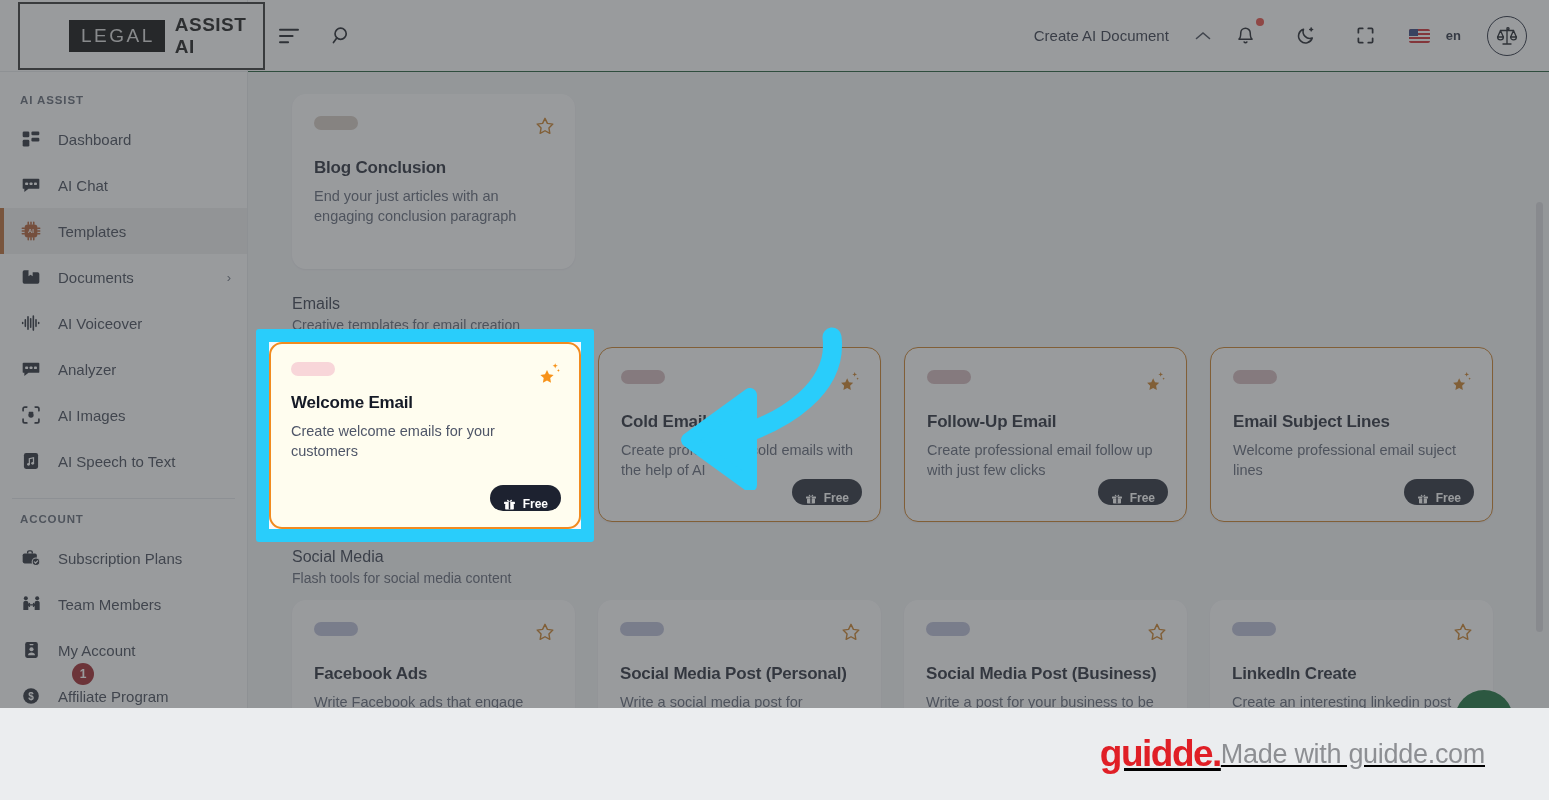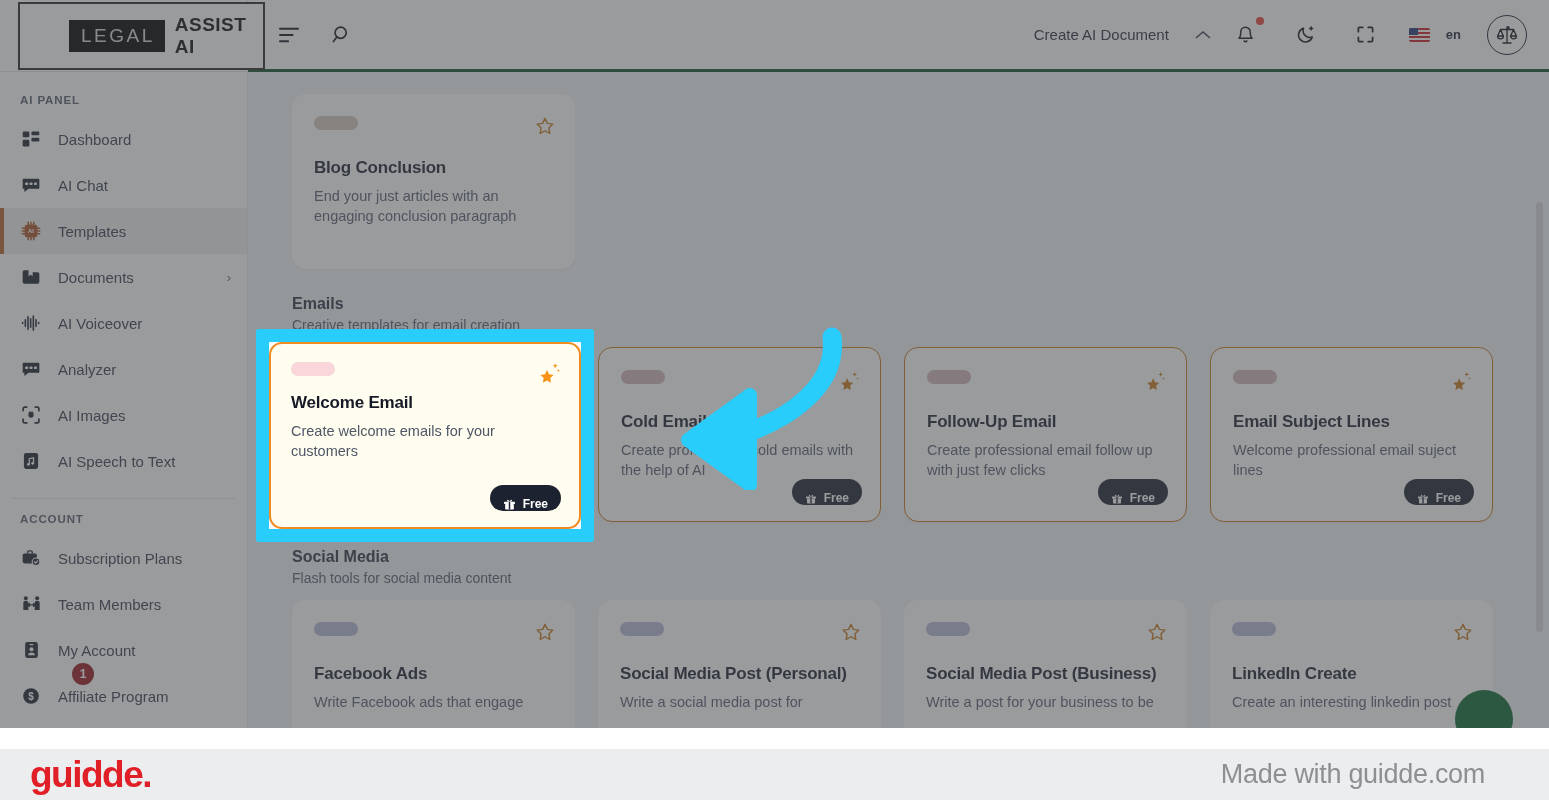--- a/index.html
+++ b/index.html
@@ -62,21 +62,21 @@
   .badge-1 {
     position:absolute; left:72px; top:-10px;
     width:22px; height:22px; border-radius:50%;
     background:#9b1c23; color:#fff; font-size: 12px; font-weight:700;
     display:flex; align-items:center; justify-content:center;
   }
 
   
   .main { flex:1; display:flex; flex-direction:column; min-width:0; background:#f4f5f7; }
   .topbar {
-    height: 72px; flex:0 0 72px; background:#ffffff; border-bottom:3px solid #14532d;
+    height: 72px; flex:0 0 72px; background:#ffffff; border-bottom:1px solid #14532d;
     display:flex; align-items:center; padding: 0 22px 0 24px; gap: 0;
   }
   .tb-icon { width:34px; height:34px; display:flex; align-items:center; justify-content:center; cursor:pointer; }
   .tb-spacer { flex:1; }
   .tb-create { font-size:15px; color:#2b3040; cursor:pointer; }
   .tb-chev { margin-left: 26px; margin-right: 18px; color:#4a5160; font-size:15px; cursor:pointer; }
   .tb-right { display:flex; align-items:center; gap: 26px; }
   .bell-wrap { position:relative; }
   .bell-dot { position:absolute; right:-1px; top:-1px; width:8px; height:8px; border-radius:50%; background:#e8453c; }
   .flag {
@@ -89,21 +89,21 @@
   .lang { display:flex; align-items:center; gap:16px; font-size:13px; font-weight:700; color:#23293a; cursor:pointer; }
   .avatar {
     width:40px; height:40px; border-radius:50%; border:1.5px solid #1c2233;
     display:flex; align-items:center; justify-content:center; background:#fff; cursor:pointer;
   }
 
   .content {
     flex:1; position:relative; overflow:hidden; padding: 22px 34px 0 22px;
   }
 
-  .section-title { font-size:16px; font-weight:700; color:#2f3545; margin: 6px 0 4px 22px; }
+  .section-title { font-size:16px; font-weight:400; color:#2f3545; margin: 6px 0 4px 22px; }
   .section-sub { font-size:14px; color:#5a6070; margin: 0 0 14px 22px; }
 
   .grid { display:grid; grid-template-columns: repeat(4, 1fr); gap: 23px; padding: 0 22px; }
 
   .card {
     background:#ffffff; border-radius:14px; padding: 22px 22px 18px 22px;
     min-height: 175px; position:relative; cursor:pointer;
     box-shadow: 0 1px 2px rgba(20,25,40,.06);
   }
   .card-ic {
@@ -147,23 +147,23 @@
     z-index: 7; padding: 18px 20px;
   }
   .spot-card .card-title { color:#151a26; margin-top: 17px; }
   .spot-card .card-desc  { color:#4f5668; }
 
   
   .arrow { position:absolute; left:600px; top:325px; z-index:8; pointer-events:none; }
 
   
   .guidde-bar {
-    position:absolute; left:0; bottom:0; width:1549px; height:51px;
-    background:#ebedef; display:flex; align-items:center; justify-content:space-between;
-    padding: 0 64px 0 30px; z-index:20;
+    position:absolute; left:0; bottom:0; width:1549px; height:92px;
+    background:#ebedef; display:flex; align-items:center; justify-content:flex-end;
+    padding: 0 64px 0 30px; z-index:20;text-decoration:underline;
   }
   .guidde-logo { color:#e01f26; font-size:37px; font-weight:800; letter-spacing:-1.5px; }
   .guidde-made { color:#8d8f93; font-size:27px; letter-spacing:-.3px; }
 
   svg { display:block; }
 </style>
 </head>
 <body>
 
 <div id="app">
@@ -173,21 +173,21 @@
     <aside class="sidebar">
       <div class="logo-wrap">
         <div class="logo-box">
           <span class="logo-dark">LEGAL</span>
           <span class="logo-light">ASSIST AI</span>
         </div>
       </div>
 
       <div class="nav-scroll">
 
-        <div class="nav-section-label">AI PANEL</div>
+        <div class="nav-section-label">AI ASSIST</div>
 
         <div class="nav-item">
           <span class="ic">
             <svg width="20" height="20" viewBox="0 0 24 24" fill="#1f2430">
                 <rect x="2" y="3" width="8" height="7" rx="1.6"></rect>
                 <rect x="2" y="13" width="8" height="8" rx="1.6"></rect>
                 <rect x="12.5" y="3" width="9.5" height="4.5" rx="1.4"></rect>
                 <rect x="12.5" y="10.5" width="9.5" height="4.5" rx="1.4"></rect>
               </svg>
           </span>

